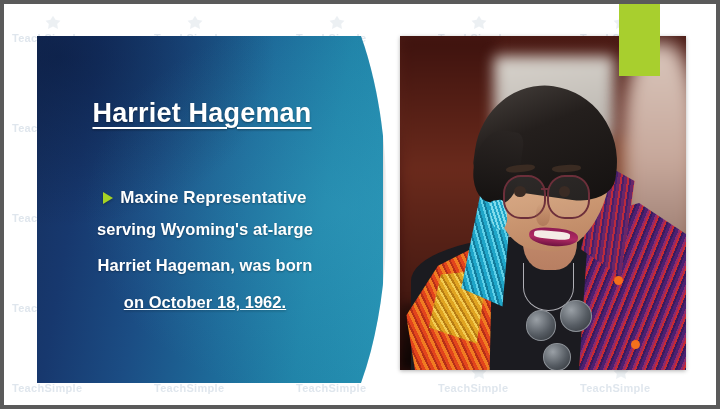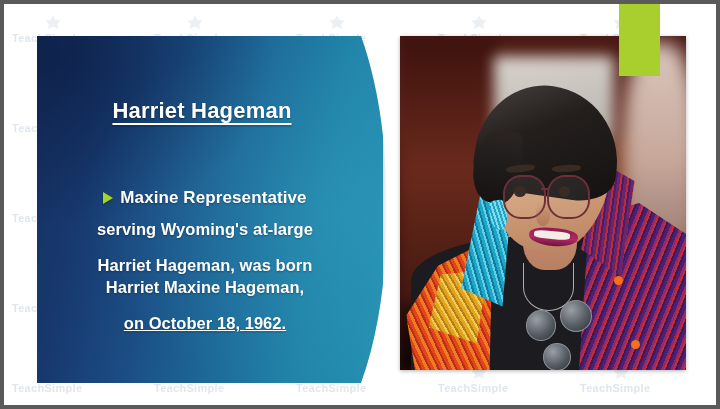--- a/index.html
+++ b/index.html
@@ -92,21 +92,21 @@
     padding: 0;
   }
 
   .slide-title {
     position: absolute;
     left: 0;
     top: 62px;
     width: 330px;
     text-align: center;
     color: #ffffff;
-    font-size: 22px;
+    font-size: 27px;
     font-weight: bold;
     letter-spacing: 0.2px;
     text-decoration: underline;
     text-underline-offset: 5px;
     text-decoration-thickness: 2px;
     text-shadow: 0 1px 2px rgba(0,0,0,0.38);
     font-family: "Liberation Sans", sans-serif;
   }
 
   .body-block {
@@ -565,21 +565,20 @@
             <span class="bullet-marker"></span>
             <span class="bullet-text">Maxine Representative</span>
           </div>
 
           <p class="para">
             <span class="ln">serving Wyoming's at-large</span>
           </p>
 
           <p class="para">
             <span class="ln">Harriet Hageman, was born</span>
-            <span class="ln">Harriet Maxine Hageman,</span>
           </p>
 
           <p class="para">
             <span class="ln">on October 18, 1962.</span>
           </p>
 
         </div>
       </div>
     </div>
 

